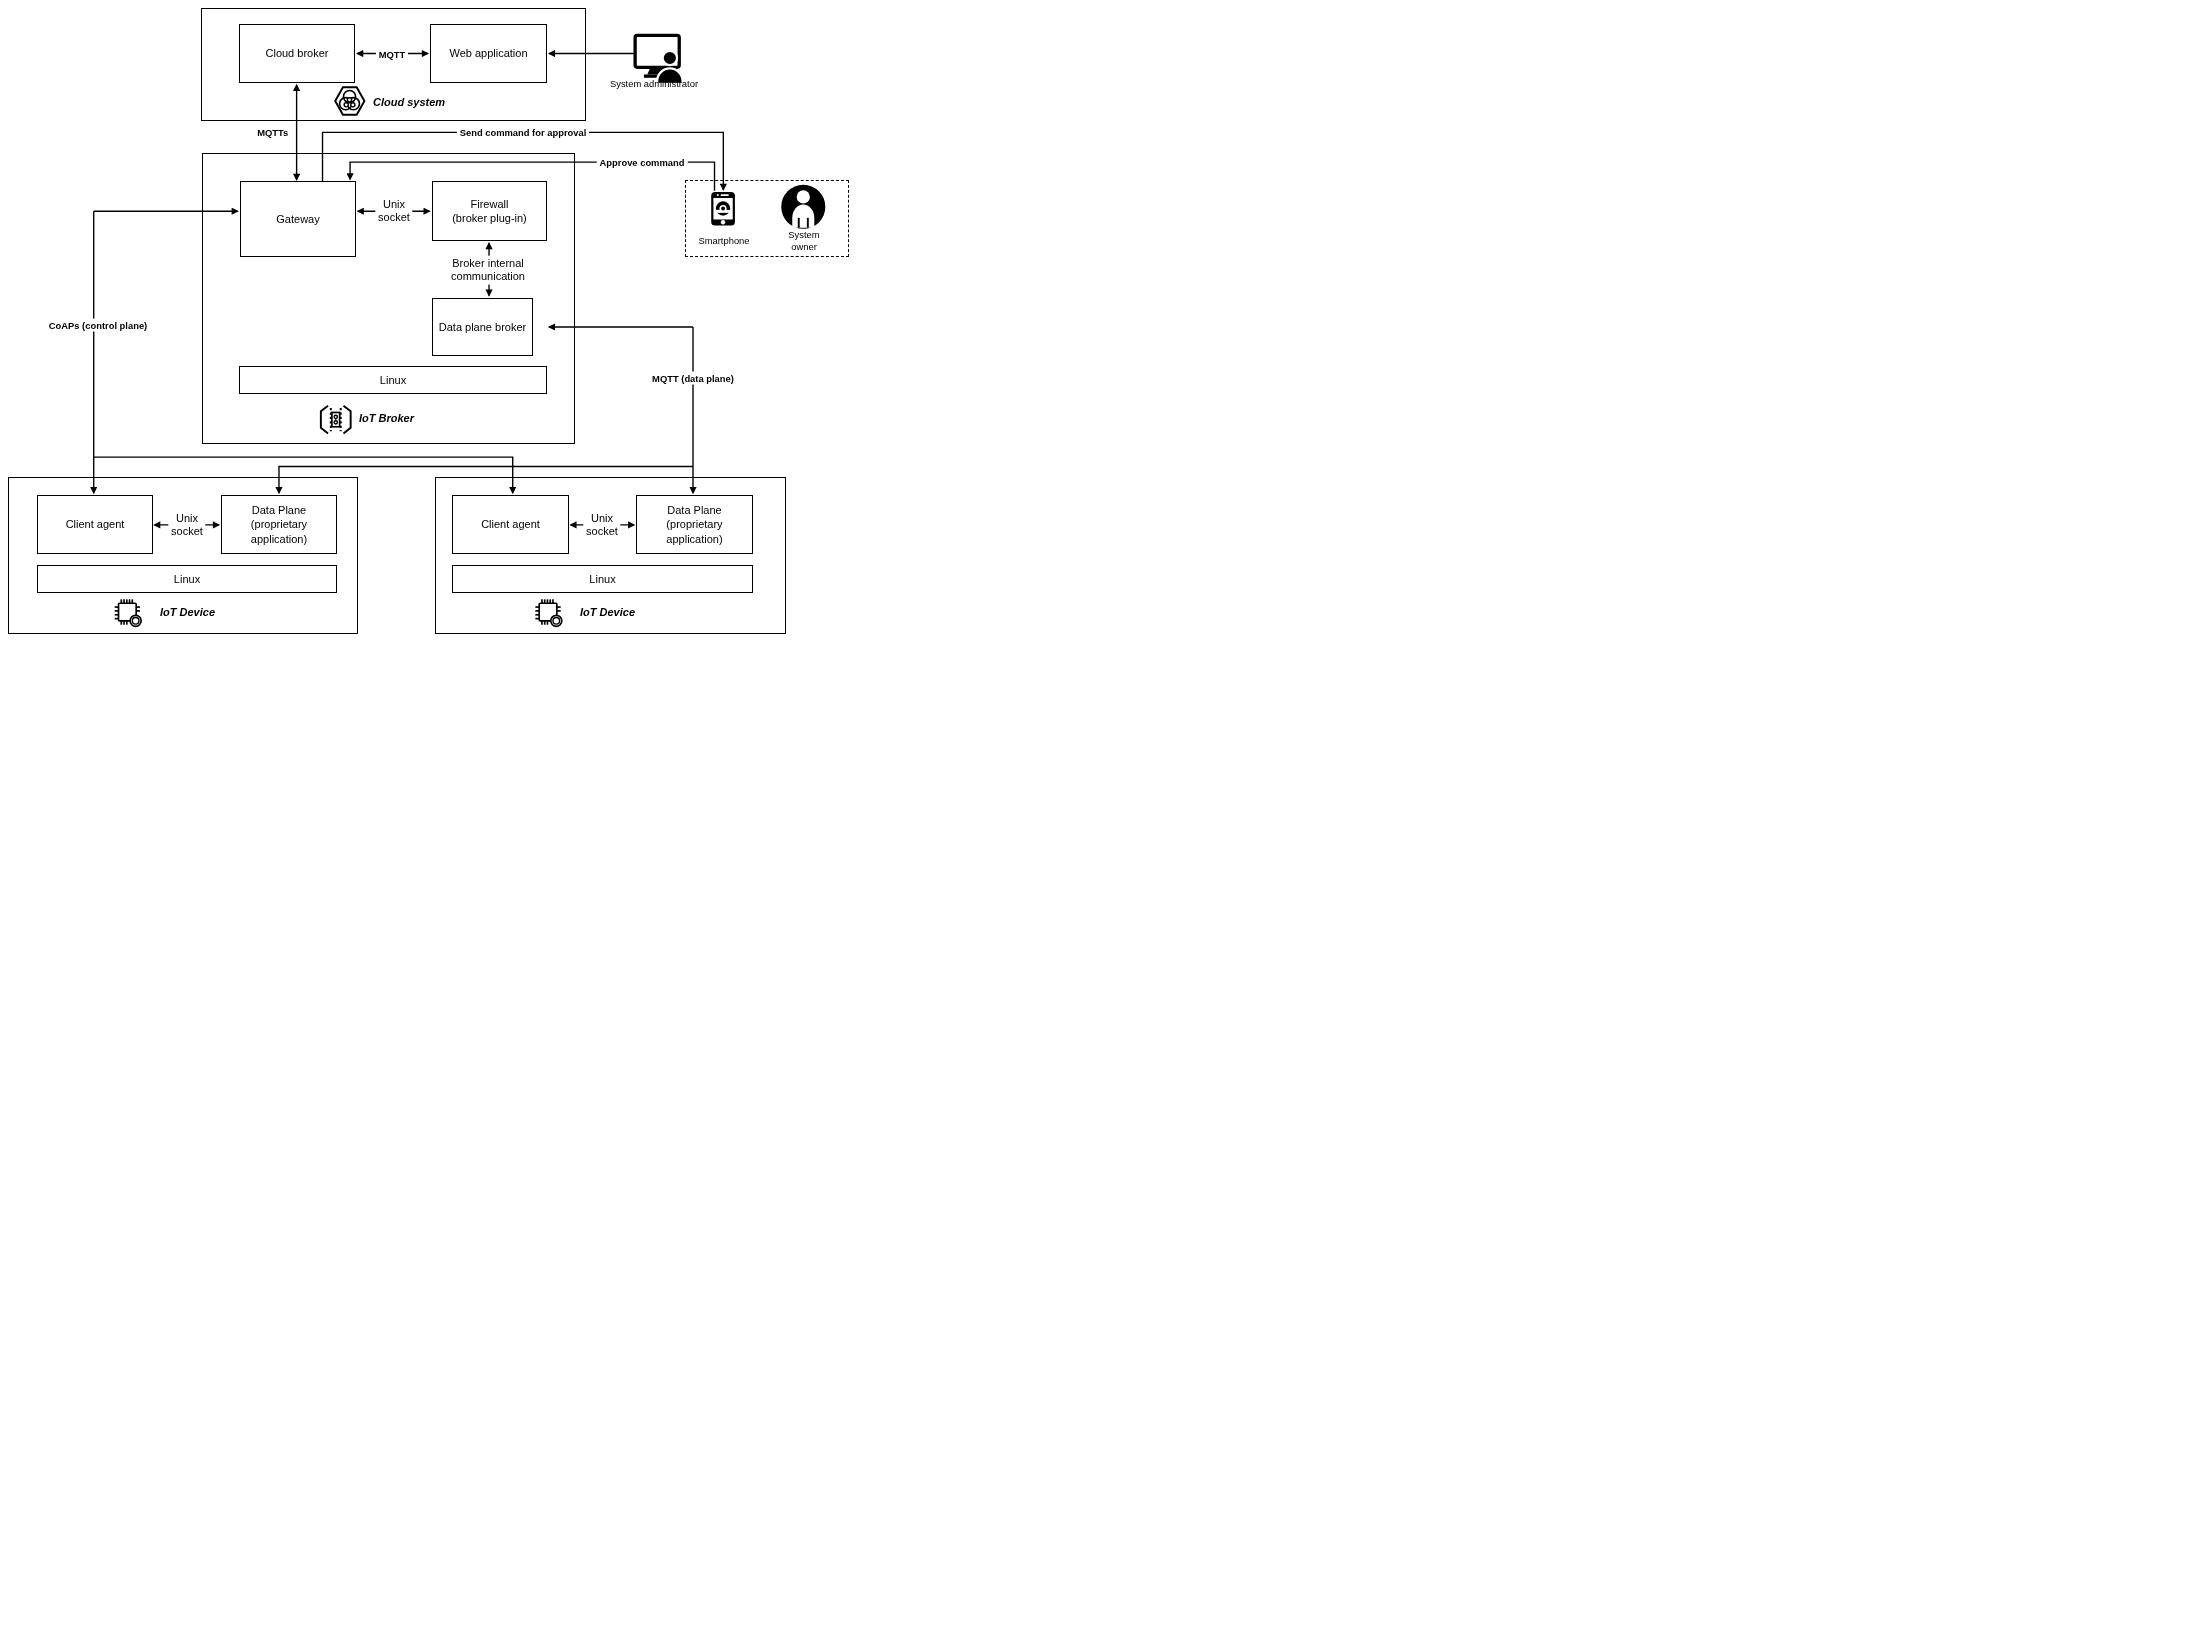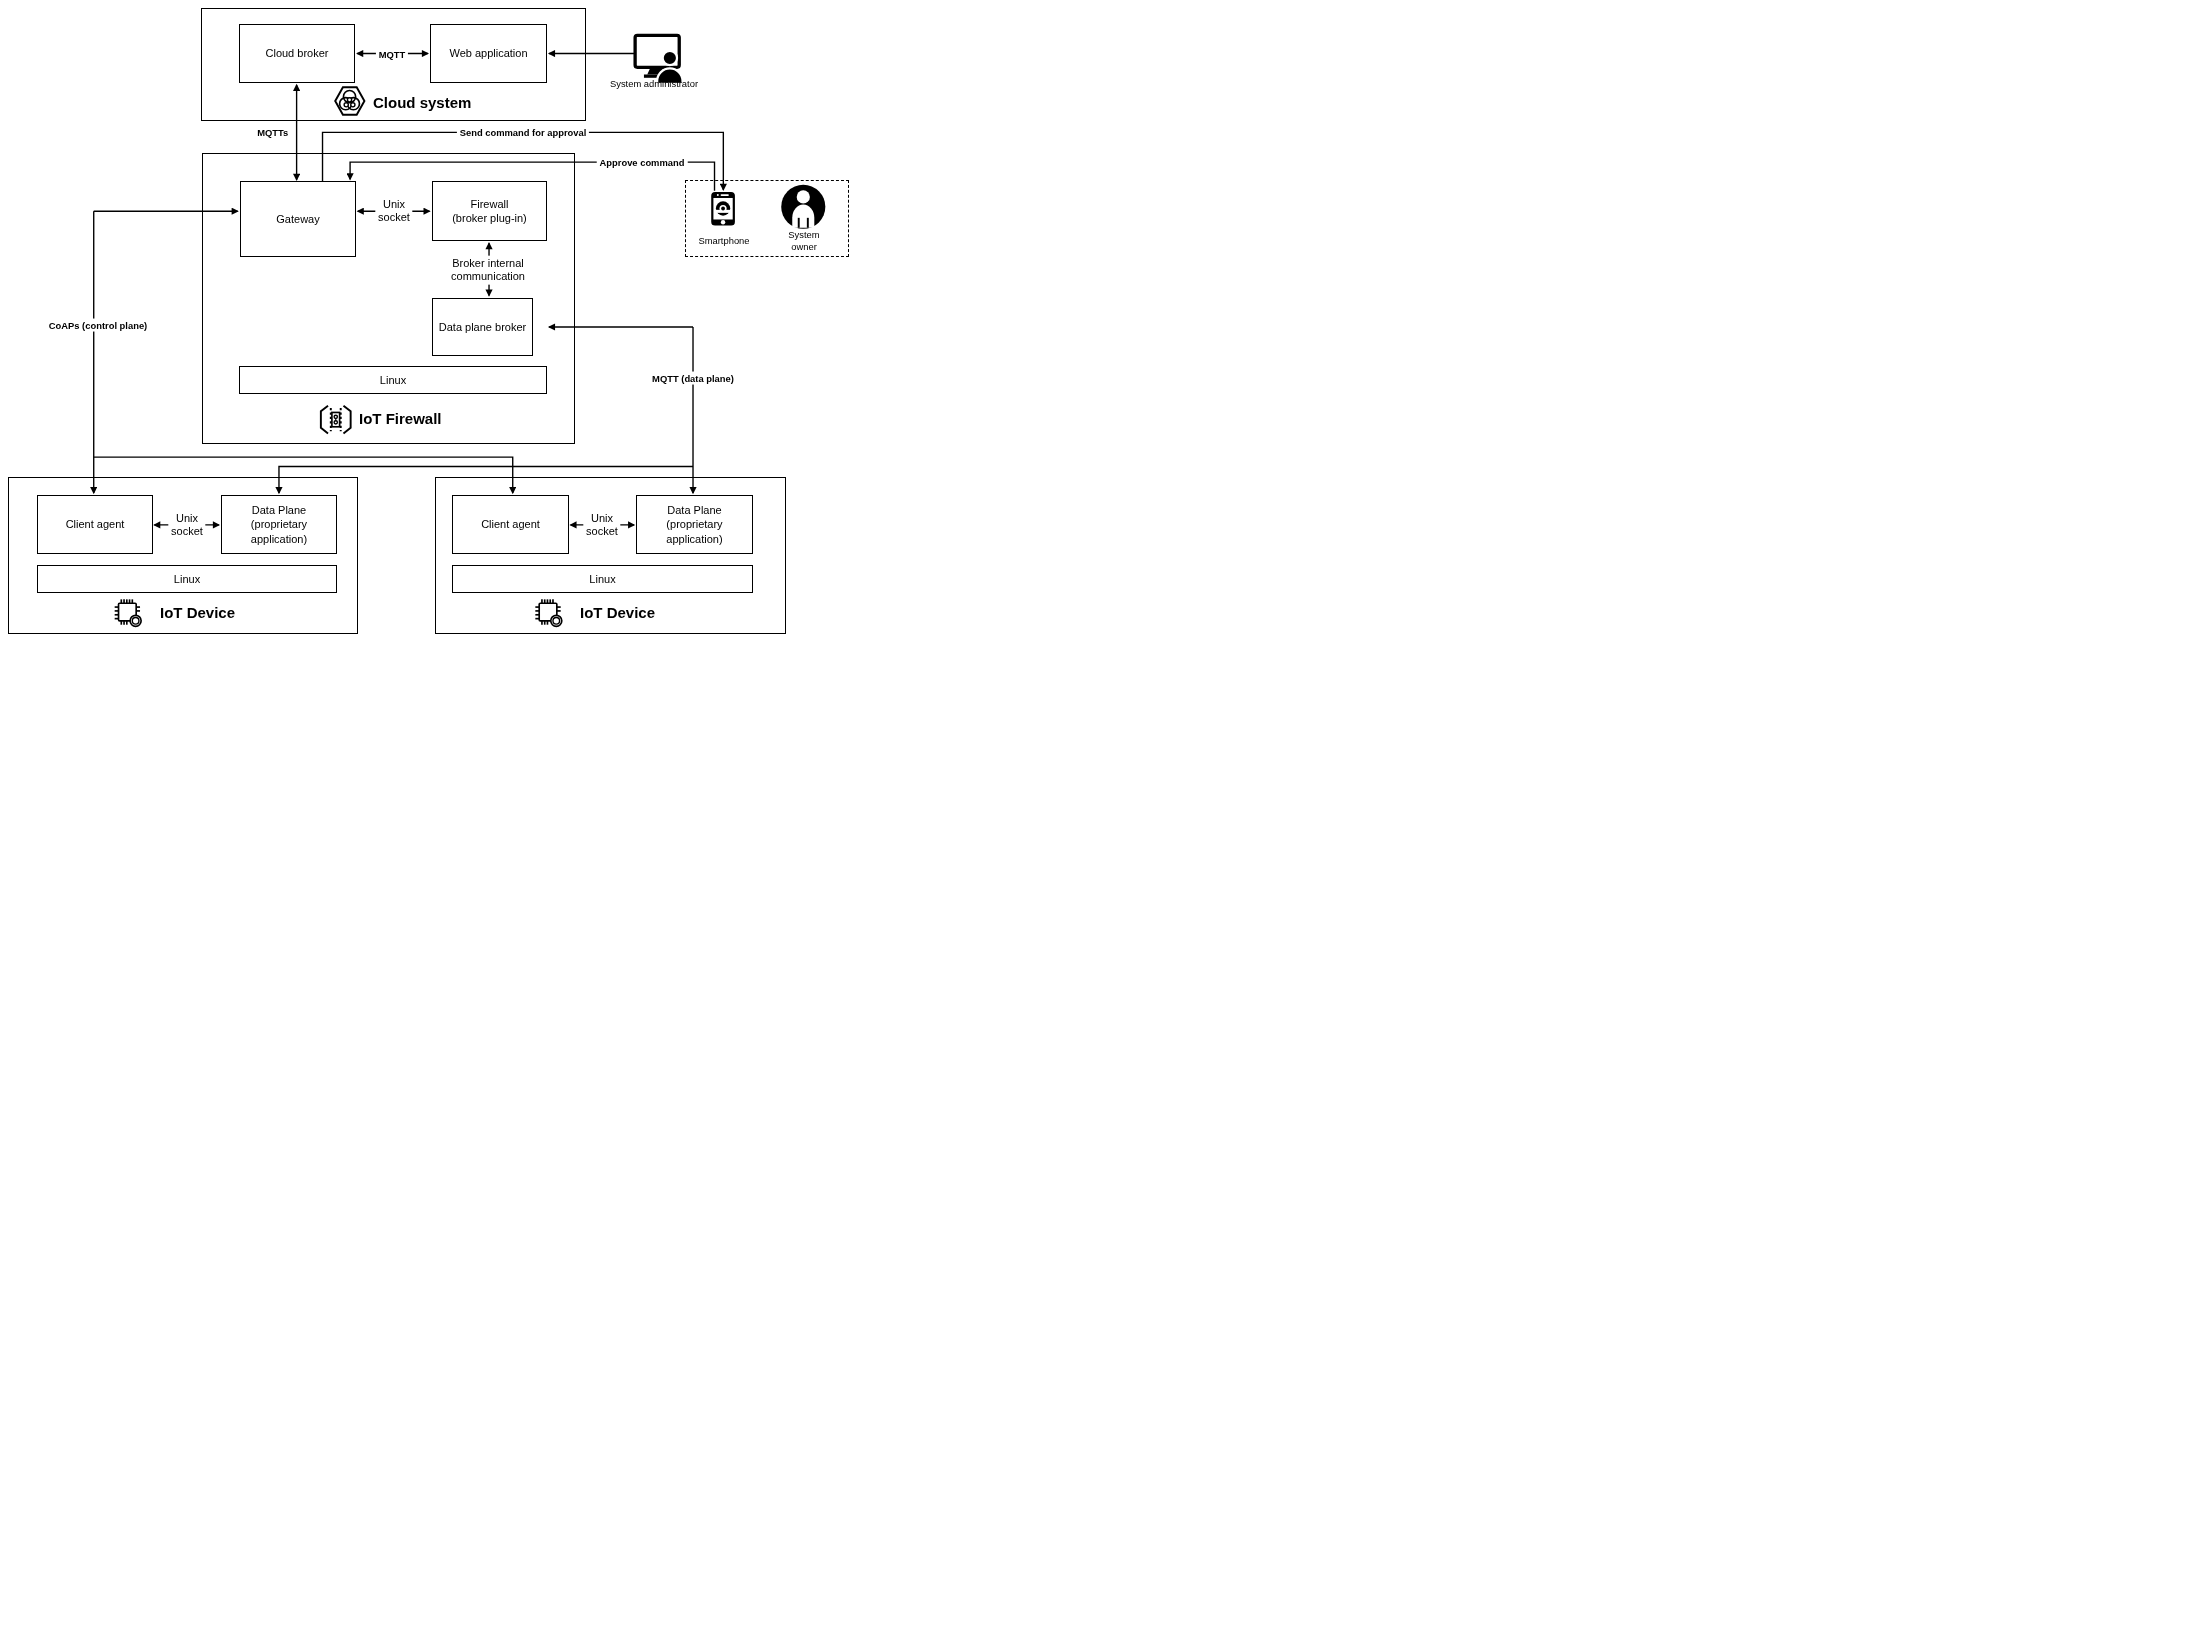--- a/index.html
+++ b/index.html
@@ -28,21 +28,21 @@
   .free-label{
     position:absolute;
     transform:translate(-50%,-50%);
     font-size:9.4px;line-height:1.25;
     white-space:pre-line;text-align:center;
   }
   .free-label.bg{background:#ffffff;padding:0.6px 2.8px;}
   .free-label.bold{font-weight:bold;}
   .free-label.left-anchor{transform:translate(0,-50%);text-align:left;}
   .free-label.right-anchor{transform:translate(-100%,-50%);text-align:right;}
-  .free-label.section{font-size:15px;font-weight:bold;}
+  .free-label.section{font-size:11px;font-weight:bold;font-style:italic;}
   .free-label.small{font-size:11px;}
 </style>
 </head>
 <body>
 
 <div class="canvas">
 
   <svg class="wires" viewBox="0 0 1549 1157" width="854" height="638">
     <defs>
       <marker id="arr" viewBox="0 0 12 12" refX="10" refY="6" markerWidth="15" markerHeight="13" markerUnits="userSpaceOnUse" orient="auto-start-reverse">
@@ -225,21 +225,21 @@
   <div class="free-label" style="left:654px;top:84px;">System administrator</div>
 
   <div class="free-label bold bg right-anchor" style="left:291px;top:132px;">MQTTs</div>
   <div class="free-label bold bg" style="left:523px;top:132px;">Send command for approval</div>
   <div class="free-label bold bg" style="left:642px;top:162px;">Approve command</div>
 
   <div class="free-label small bg" style="left:394px;top:211px;">Unix
 socket</div>
   <div class="free-label small bg" style="left:488px;top:270px;">Broker internal
 communication</div>
-  <div class="free-label section left-anchor" style="left:359px;top:419px;">IoT Firewall</div>
+  <div class="free-label section left-anchor" style="left:359px;top:419px;">IoT Broker</div>
 
   <div class="free-label bold bg" style="left:98px;top:325px;">CoAPs (control plane)</div>
   <div class="free-label bold bg" style="left:693px;top:378px;">MQTT (data plane)</div>
 
   <div class="free-label" style="left:724px;top:241px;">Smartphone</div>
   <div class="free-label" style="left:804px;top:241px;">System owner</div>
 
   <div class="free-label small bg" style="left:187px;top:525px;">Unix
 socket</div>
   <div class="free-label small bg" style="left:602px;top:525px;">Unix

